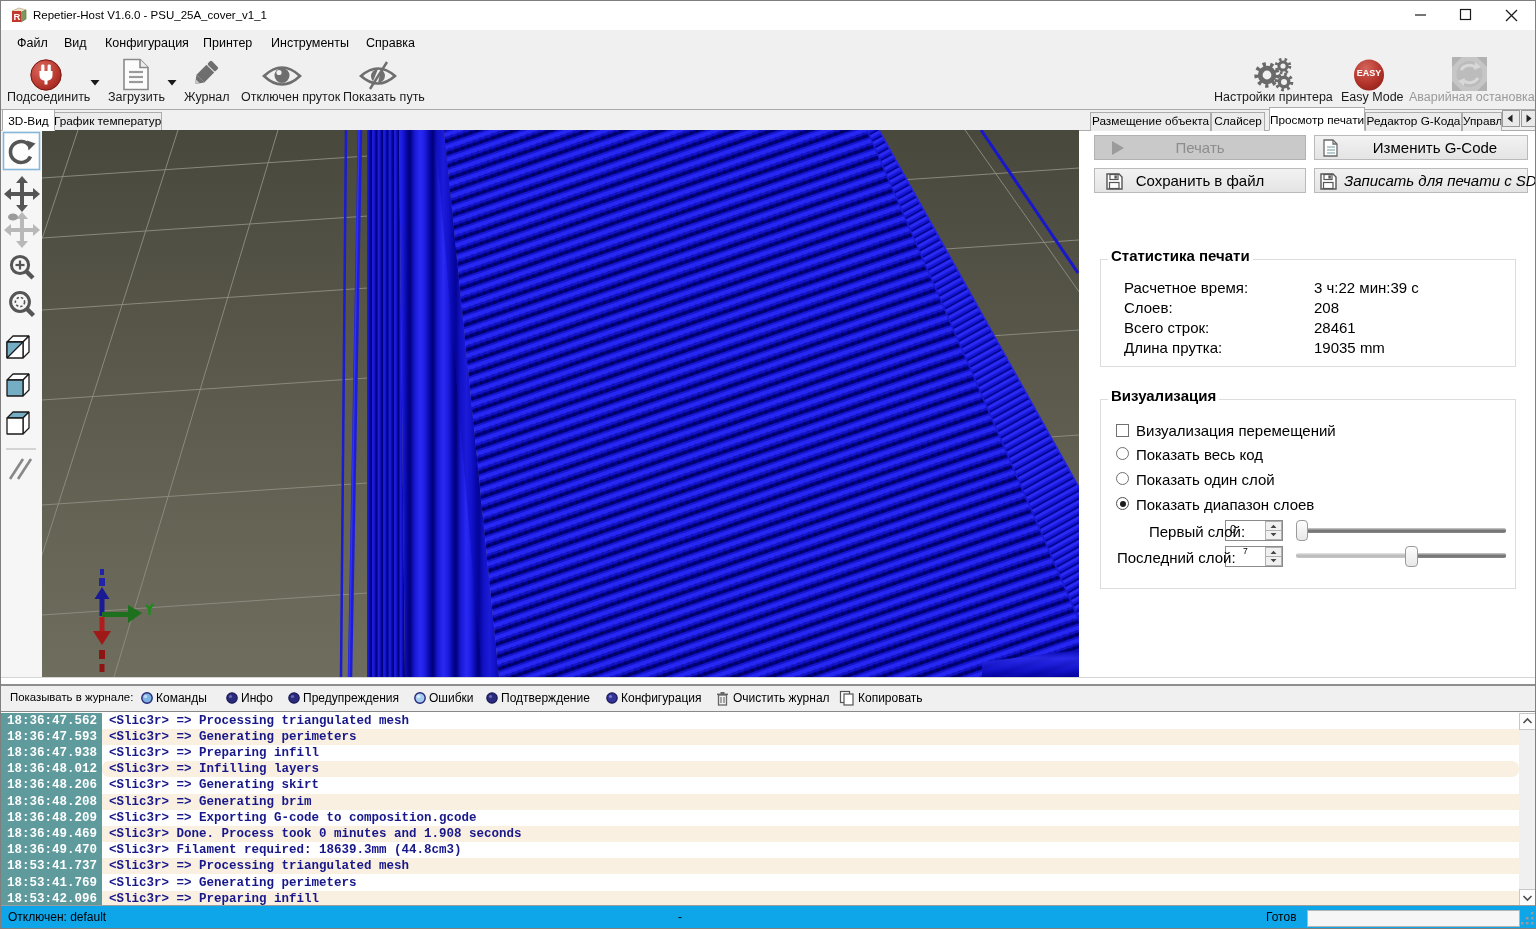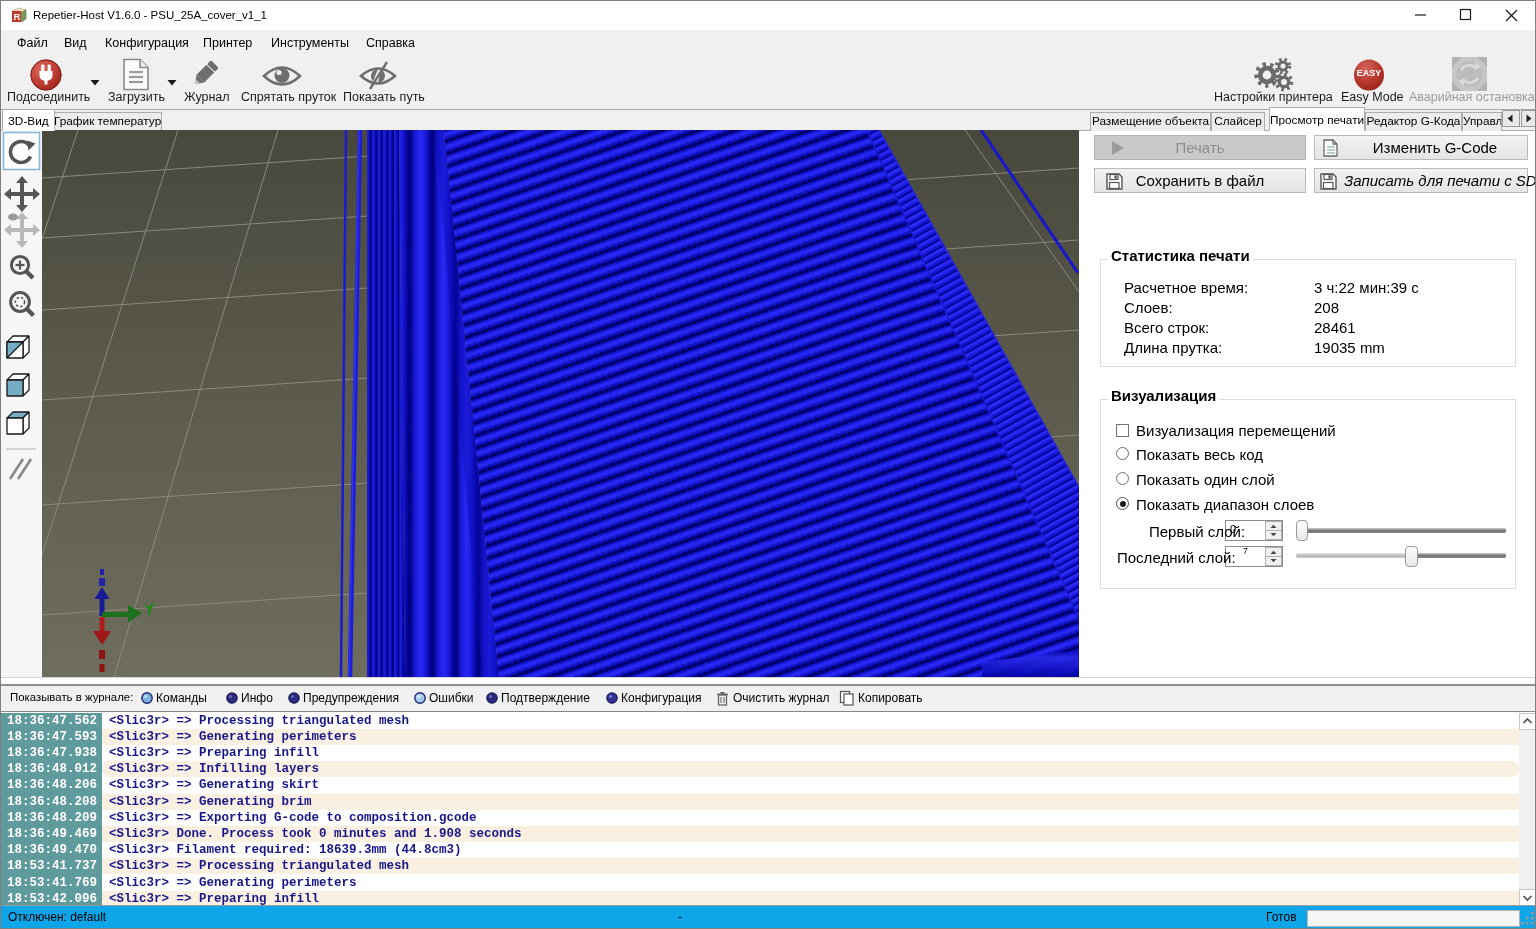--- a/index.html
+++ b/index.html
@@ -144,21 +144,21 @@
     <polygon points="35,34 25,34 35,24" fill="#b2b2b2"></polygon>
     <circle cx="17.5" cy="17" r="13" fill="#bcbcbc"></circle>
     <path d="M9,13 a10,10 0 0 1 14,-3" fill="none" stroke="#d8d8d8" stroke-width="3"></path>
     <polygon points="23,5 29,10 22,13" fill="#d8d8d8"></polygon>
     <path d="M26,21 a10,10 0 0 1 -14,3" fill="none" stroke="#d8d8d8" stroke-width="3"></path>
     <polygon points="12,29 6,24 13,21" fill="#d8d8d8"></polygon>
   </svg>
   <span class="tlabel" style="left:7px;">Подсоединить</span>
   <span class="tlabel" style="left:108px;">Загрузить</span>
   <span class="tlabel" style="left:184px;">Журнал</span>
-  <span class="tlabel" style="left:241px;">Спрятать пруток</span>
+  <span class="tlabel" style="left:241px;">Отключен пруток</span>
   <span class="tlabel" style="left:343px;">Показать путь</span>
   <span class="tlabel" style="left:1214px;">Настройки принтера</span>
   <span class="tlabel" style="left:1341px;">Easy Mode</span>
   <span class="tlabel" style="left:1409px;color:#9a9a9a;">Аварийная остановка</span>
 </div>
 <div class="abs" id="tabrow">
   <div style="position:absolute;left:0;top:20px;width:1536px;height:1px;background:#acacac;"></div>
   <div class="tab active" style="left:2px;top:-1px;width:53px;height:22px;line-height:22px;border-bottom:1px solid #fff;">3D-Вид</div>
   <div class="tab" style="left:53px;top:2px;width:109px;height:19px;line-height:17px;">График температур</div>
   <div class="tab" style="left:1090px;top:2px;width:121px;height:19px;line-height:17px;">Размещение объекта</div>

